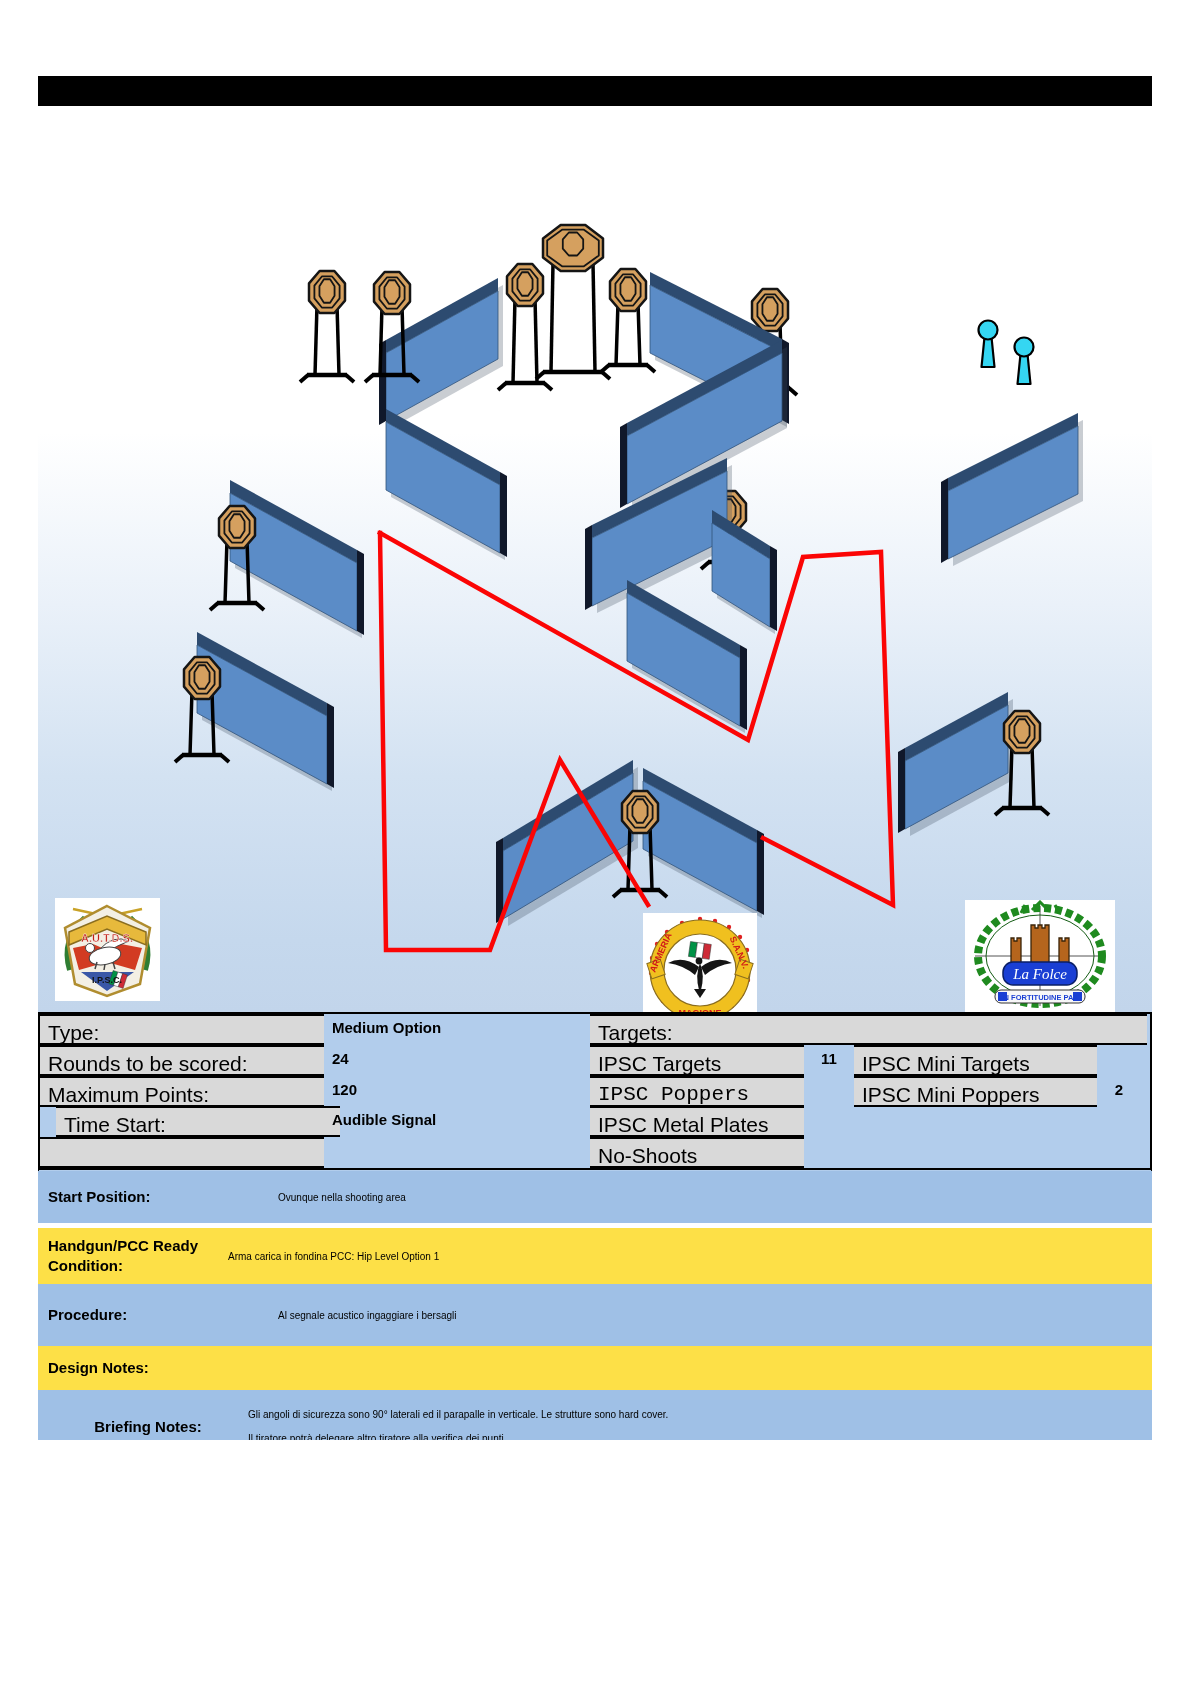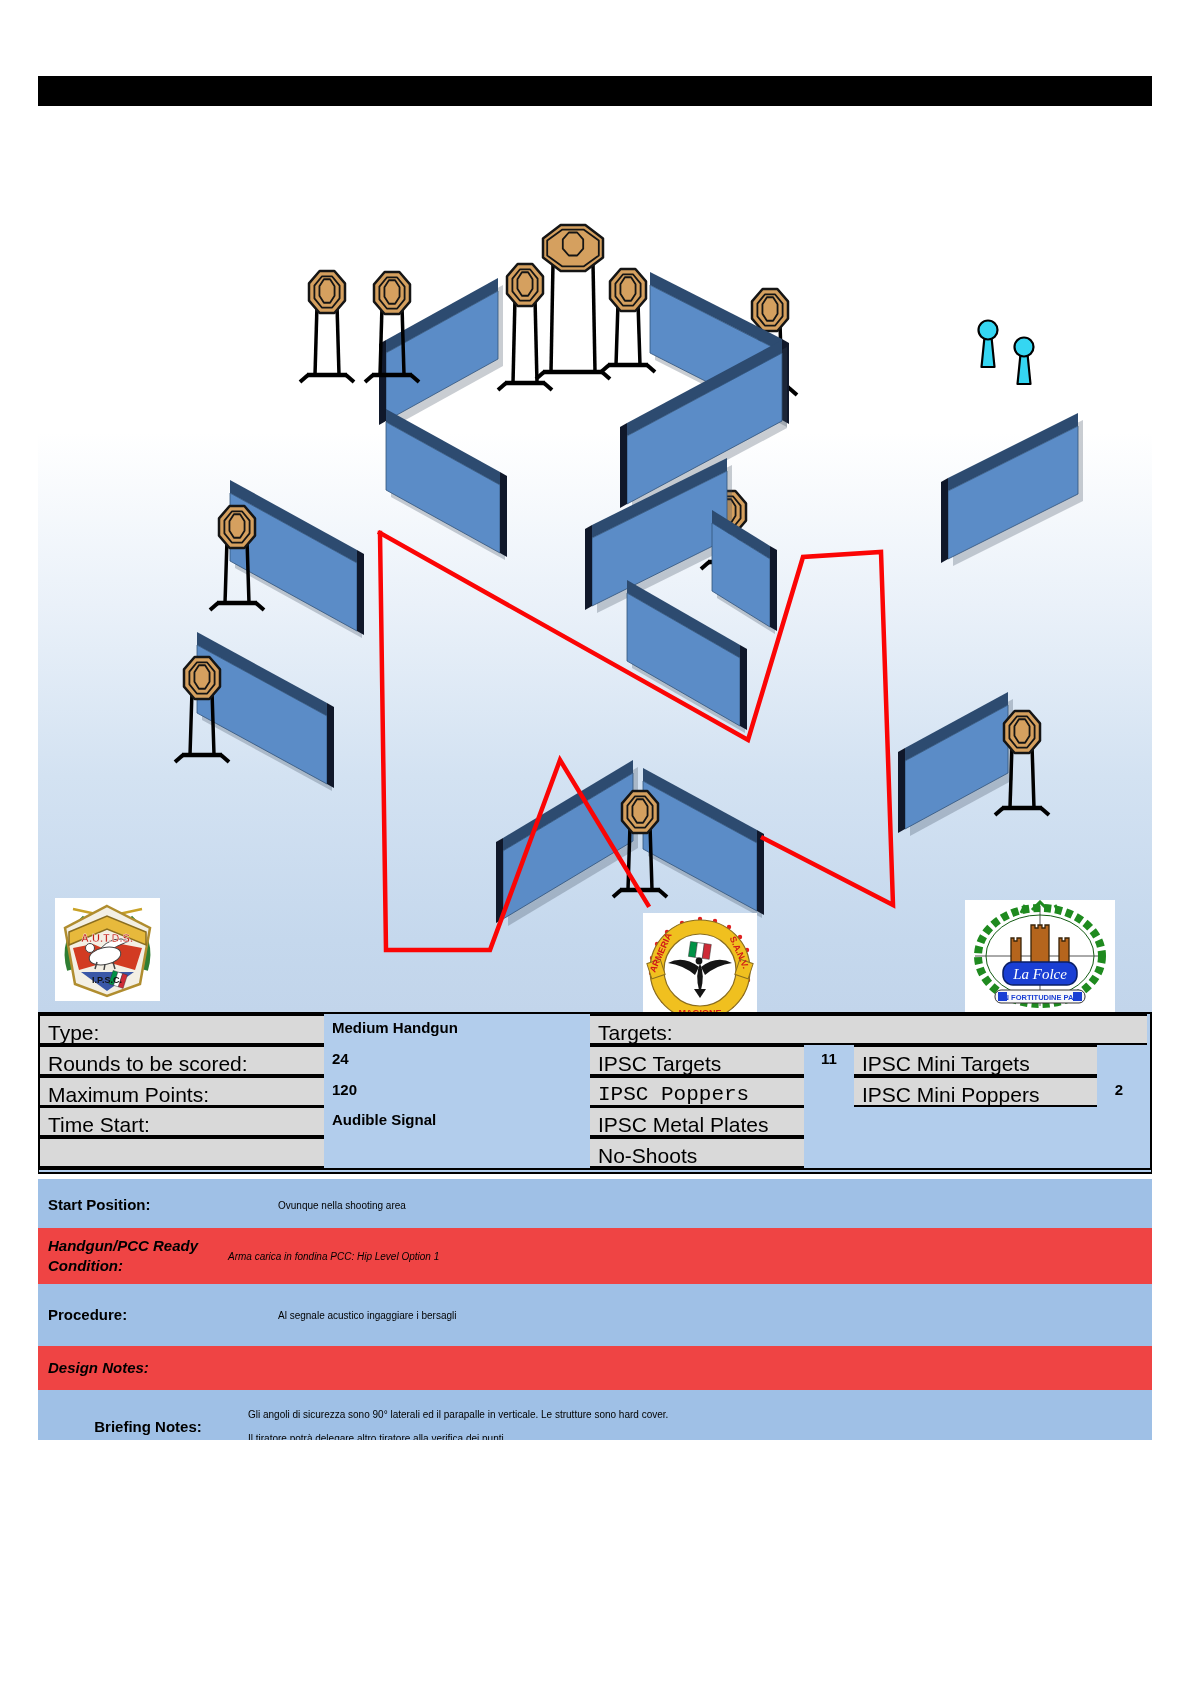--- a/index.html
+++ b/index.html
@@ -17,21 +17,21 @@
               background:#b2cdec;border:2px solid #000;border-bottom:6px double #000;}
   .cell{position:absolute;box-sizing:border-box;background:#d9d9d9;
         border-top:2px solid #000;border-bottom:2px solid #000;
         font-size:21px;padding:5px 8px 0 8px;white-space:nowrap;overflow:hidden;}
   .val{position:absolute;font-size:15px;font-weight:bold;padding-top:5px;white-space:nowrap;}
   .cnt{position:absolute;font-size:15px;font-weight:bold;text-align:center;padding-top:5px;}
 
   
   .detail-row{position:absolute;left:38px;width:1114px;display:flex;align-items:center;box-sizing:border-box;}
   .detail-row.blue{background:#9fc0e6;}
-  .detail-row.gray{background:#ef4444;font-style:italic;}
+  .detail-row.gray{background:#fde047;}
   .detail-label{font-weight:bold;font-size:15px;padding-left:10px;width:230px;flex:0 0 auto;line-height:20px;}
   .detail-value{flex:1 1 auto;text-align:left;font-size:10px;padding-right:40px;}
   .brief-lines div{line-height:24px;}
   .bottom-border{position:absolute;left:38px;top:1464px;width:1114px;height:3px;
                  border-top:2px solid #000;border-bottom:2px solid #000;}
 </style>
 </head>
 <body>
 
 <div class="page">
@@ -334,42 +334,42 @@
         <text x="75" y="100" text-anchor="middle" font-size="7.5" font-weight="bold" fill="#1a3fd4">IN FORTITUDINE PAX</text>
       </svg>
     </div>
   </div>
 
   <div class="info-table">
 
     <div class="cell" style="left:0px;top:0px;width:284px;height:31px;">Type:</div>
     <div class="cell" style="left:0px;top:31px;width:284px;height:31px;">Rounds to be scored:</div>
     <div class="cell" style="left:0px;top:62px;width:284px;height:31px;">Maximum Points:</div>
-    <div class="cell" style="left:0px;top:92px;width:284px;height:31px;">Time Start:</div>
+    <div class="cell" style="left:16px;top:92px;width:284px;height:31px;">Time Start:</div>
     <div class="cell" style="left:0px;top:123px;width:284px;height:31px;"></div>
 
-    <div class="val" style="left:292px;top:0px;">Medium Handgun</div>
+    <div class="val" style="left:292px;top:0px;">Medium Option</div>
     <div class="val" style="left:292px;top:31px;">24</div>
     <div class="val" style="left:292px;top:62px;">120</div>
     <div class="val" style="left:292px;top:92px;">Audible Signal</div>
 
     <div class="cell" style="left:550px;top:0px;width:557px;height:31px;">Targets:</div>
 
     <div class="cell" style="left:550px;top:31px;width:214px;height:31px;">IPSC Targets</div>
     <div class="cell" style="left:550px;top:62px;width:214px;height:31px;font-family:Liberation Mono, monospace;">IPSC Poppers</div>
     <div class="cell" style="left:550px;top:92px;width:214px;height:31px;">IPSC Metal Plates</div>
     <div class="cell" style="left:550px;top:123px;width:214px;height:31px;">No-Shoots</div>
     <div class="cnt" style="left:764px;top:31px;width:50px;">11</div>
 
     <div class="cell" style="left:814px;top:31px;width:243px;height:31px;">IPSC Mini Targets</div>
     <div class="cell" style="left:814px;top:62px;width:243px;height:31px;">IPSC Mini Poppers</div>
     <div class="cnt" style="left:1050px;top:62px;width:58px;">2</div>
   </div>
 
-  <div class="detail-row blue" style="top:1171px;height:52px;margin-top:8px;">
+  <div class="detail-row blue" style="top:1171px;height:52px;">
     <div class="detail-label">Start Position:</div>
     <div class="detail-value">Ovunque nella shooting area</div>
   </div>
   <div class="detail-row gray" style="top:1228px;height:56px;">
     <div class="detail-label" style="width:180px;">Handgun/PCC Ready Condition:</div>
     <div class="detail-value">Arma carica in fondina PCC: Hip Level Option 1</div>
   </div>
   <div class="detail-row blue" style="top:1284px;height:62px;">
     <div class="detail-label">Procedure:</div>
     <div class="detail-value">Al segnale acustico ingaggiare i bersagli</div>

